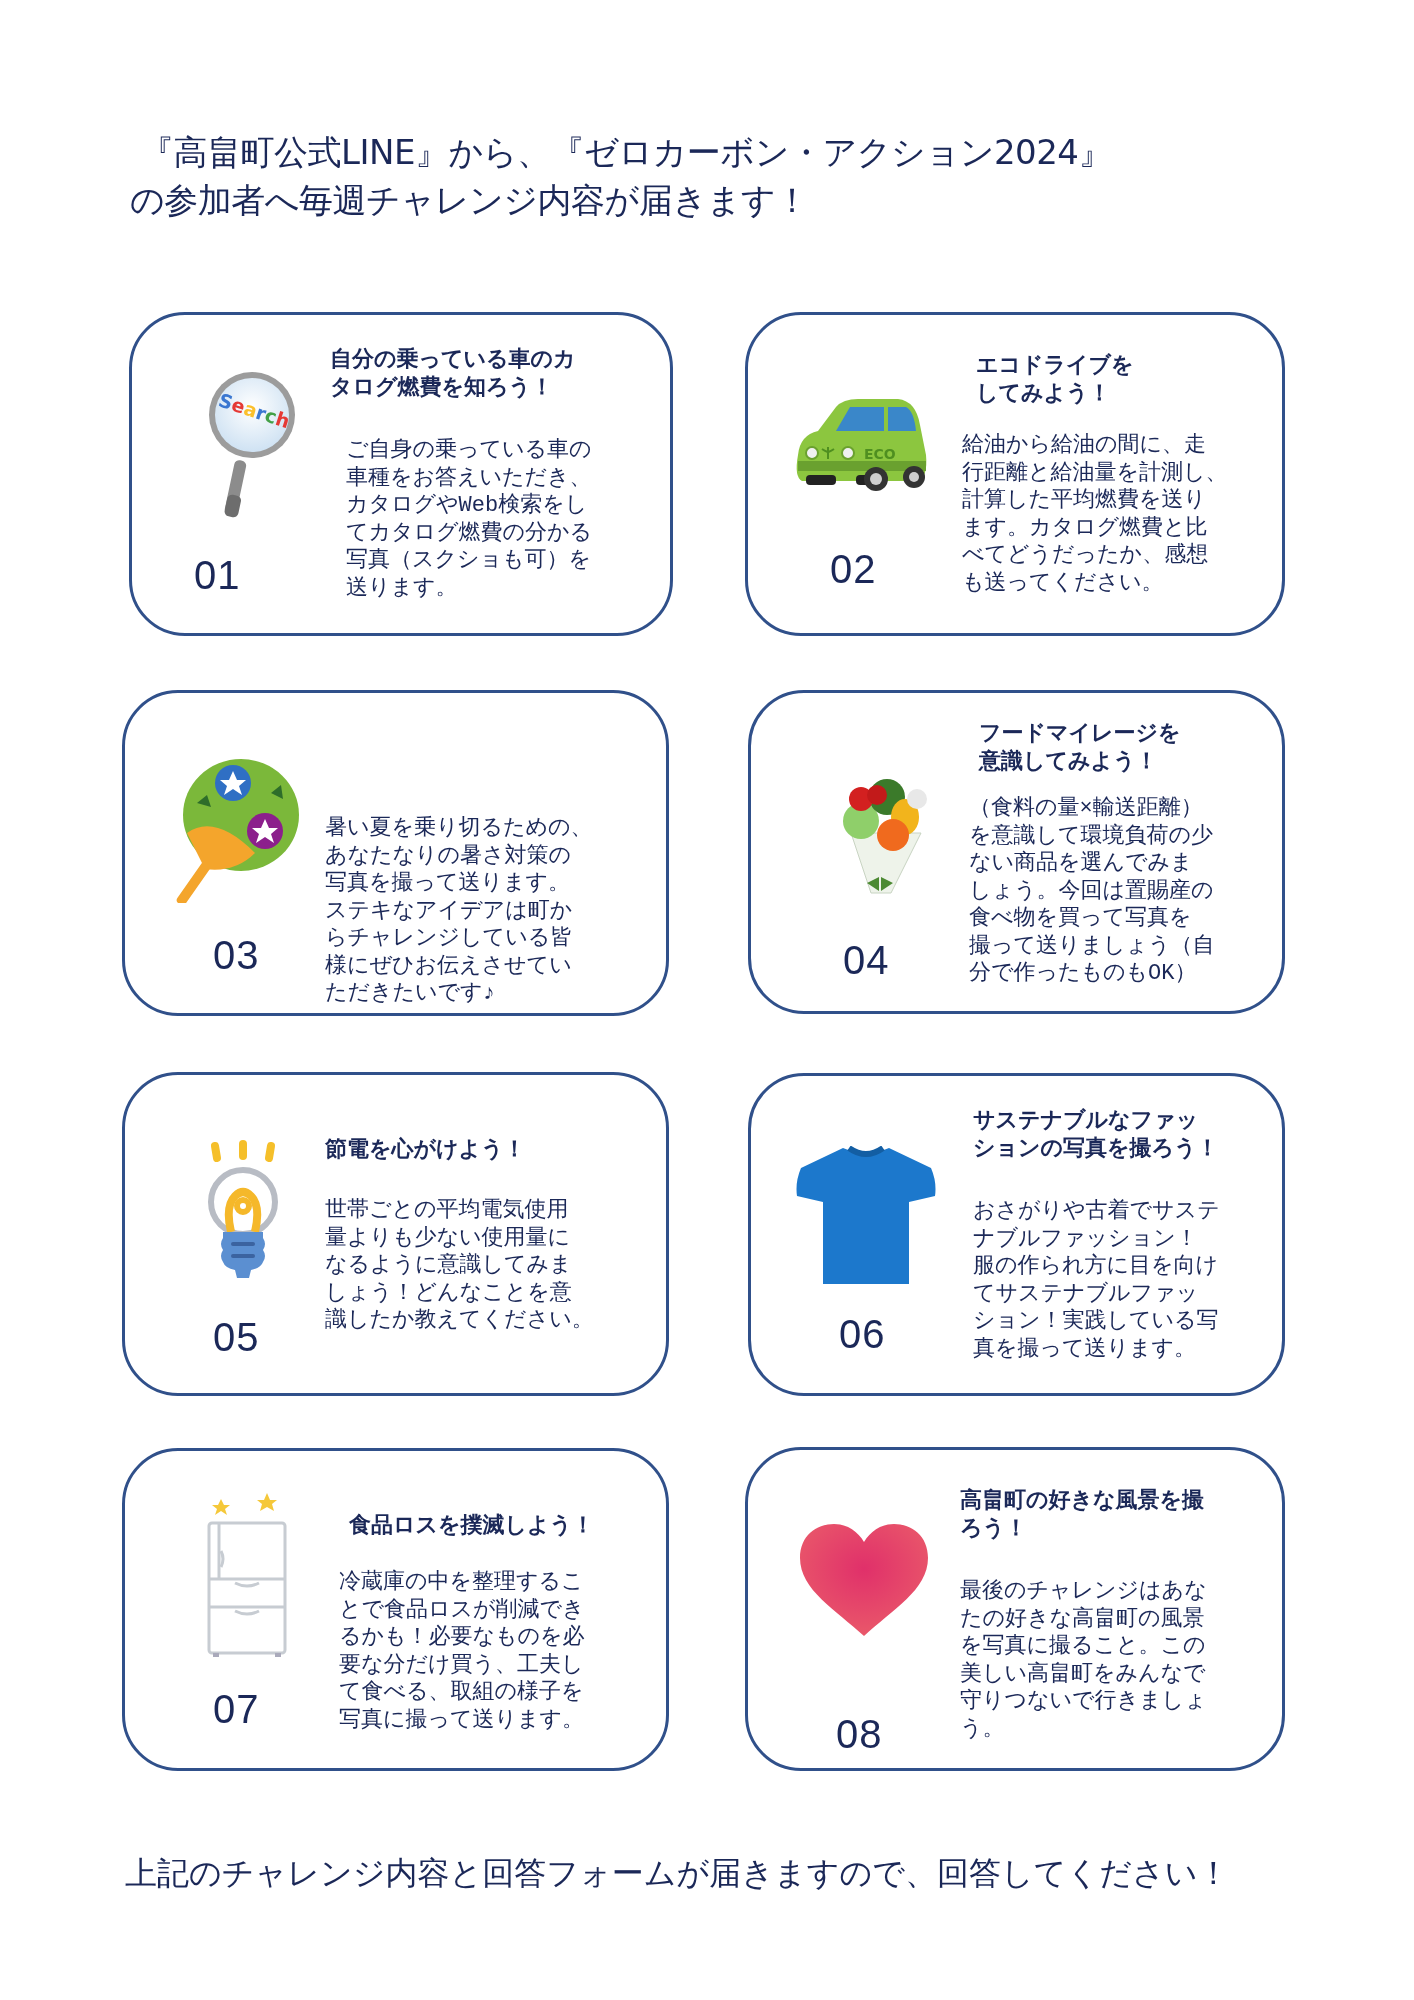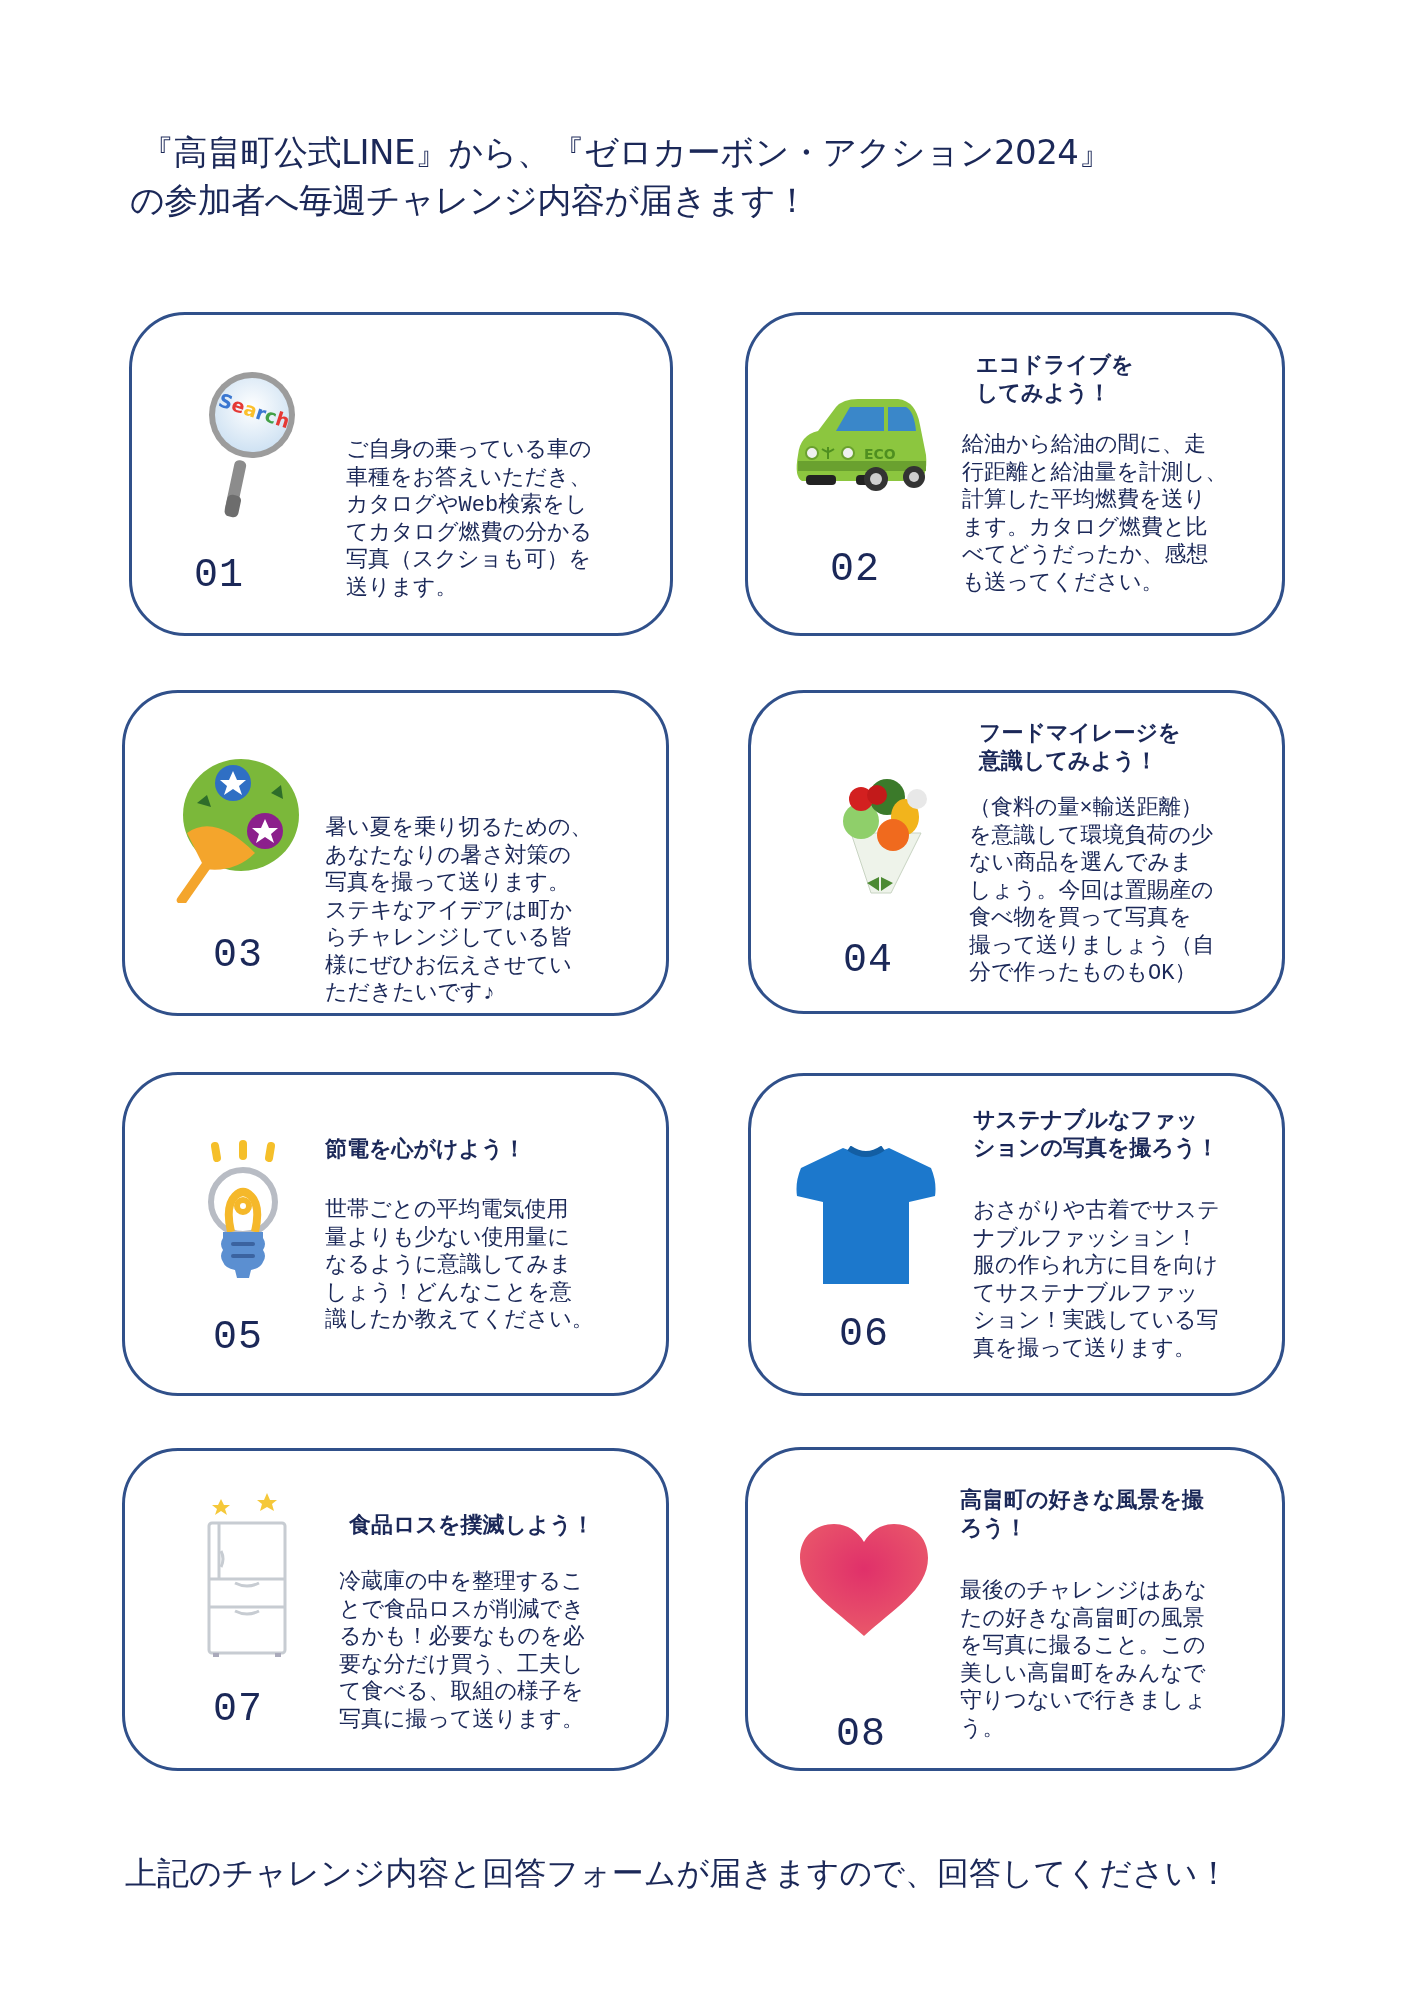--- a/index.html
+++ b/index.html
@@ -13,21 +13,21 @@
     font-size: 34px; line-height: 48px; letter-spacing: -0.5px;
     color: #1b2858;
   }
   .headline .l2 { display: block; margin-left: -10px; }
   .card {
     position: absolute; box-sizing: border-box;
     border: 3px solid #30508a; border-radius: 56px; background: #fff;
   }
   .card .num {
     position: absolute; font-size: 40px; letter-spacing: 1px; color: #1b2858;
-    font-family: Liberation Mono, monospace;
+    font-family: Liberation Sans, sans-serif;
   }
   .card .ttl {
     position: absolute; font-weight: bold; font-size: 22px; line-height: 28px; color: #1b2858;
   }
   .card .body {
     position: absolute; font-size: 22px; line-height: 27.5px; color: #1b2858; white-space: pre-line; font-family: Liberation Mono, monospace;
   }
   .card .illus { position: absolute; }
   .footer {
     position: absolute; left: 125px; top: 1852px; width: 1200px;
@@ -54,20 +54,22 @@
       <rect x="28" y="95" width="12" height="55" rx="5" transform="rotate(12 34 120)" fill="#8c8c8c"></rect>
       <rect x="24" y="130" width="14" height="22" rx="5" transform="rotate(12 31 140)" fill="#6d6d6d"></rect>
       <circle cx="50" cy="50" r="43" fill="#9c9c9c"></circle>
       <circle cx="50" cy="50" r="37" fill="url(#lens)"></circle>
       <text x="14" y="52" font-family="DejaVu Sans, sans-serif" font-size="19" font-weight="bold" transform="rotate(18 50 50)">
         <tspan fill="#3b77d1">S</tspan><tspan fill="#e53935">e</tspan><tspan fill="#fbc02d">a</tspan><tspan fill="#3b77d1">r</tspan><tspan fill="#43a047">c</tspan><tspan fill="#e53935">h</tspan>
       </text>
     </svg>
   </div>
   <div class="num" style="left:62px; top:238px;">01</div>
+  <div class="ttl" style="left:198px; top:30px; white-space:pre-line;">自分の乗っている車のカ
+タログ燃費を知ろう！</div>
   <div class="body" style="left:214px; top:122px;">ご自身の乗っている車の
 車種をお答えいただき、
 カタログやWeb検索をし
 てカタログ燃費の分かる
 写真（スクショも可）を
 送ります。</div>
 </div>
 
 <div class="card" style="left:745px; top:312px; width:540px; height:324px;">
   <div class="illus" style="left:40px; top:80px; width:150px; height:110px;text-align:right;">

